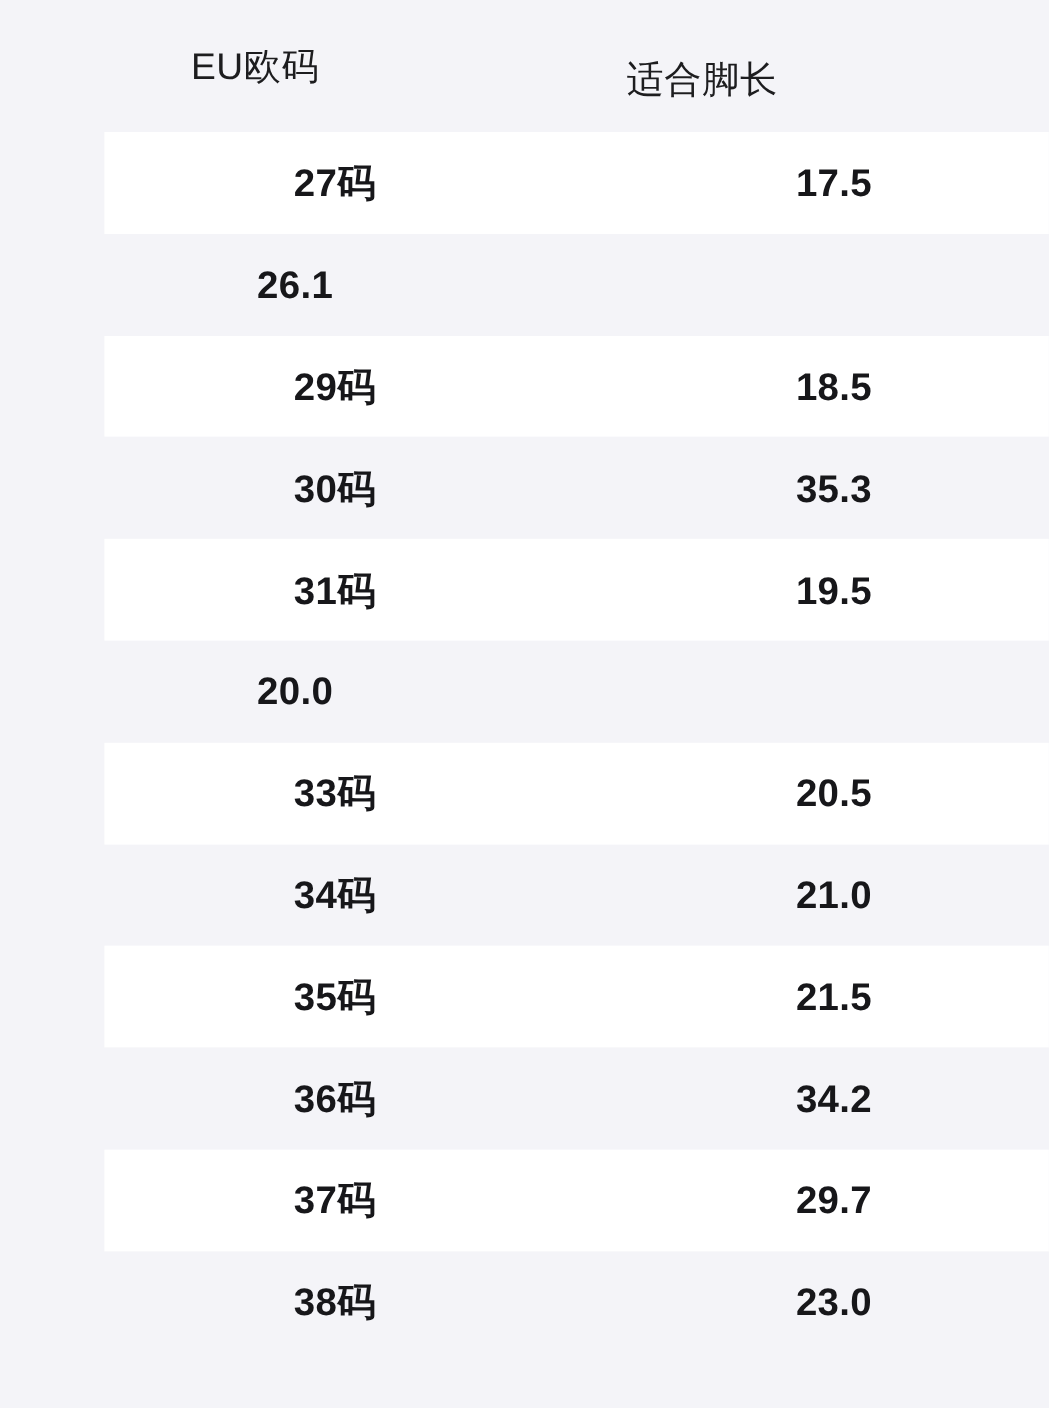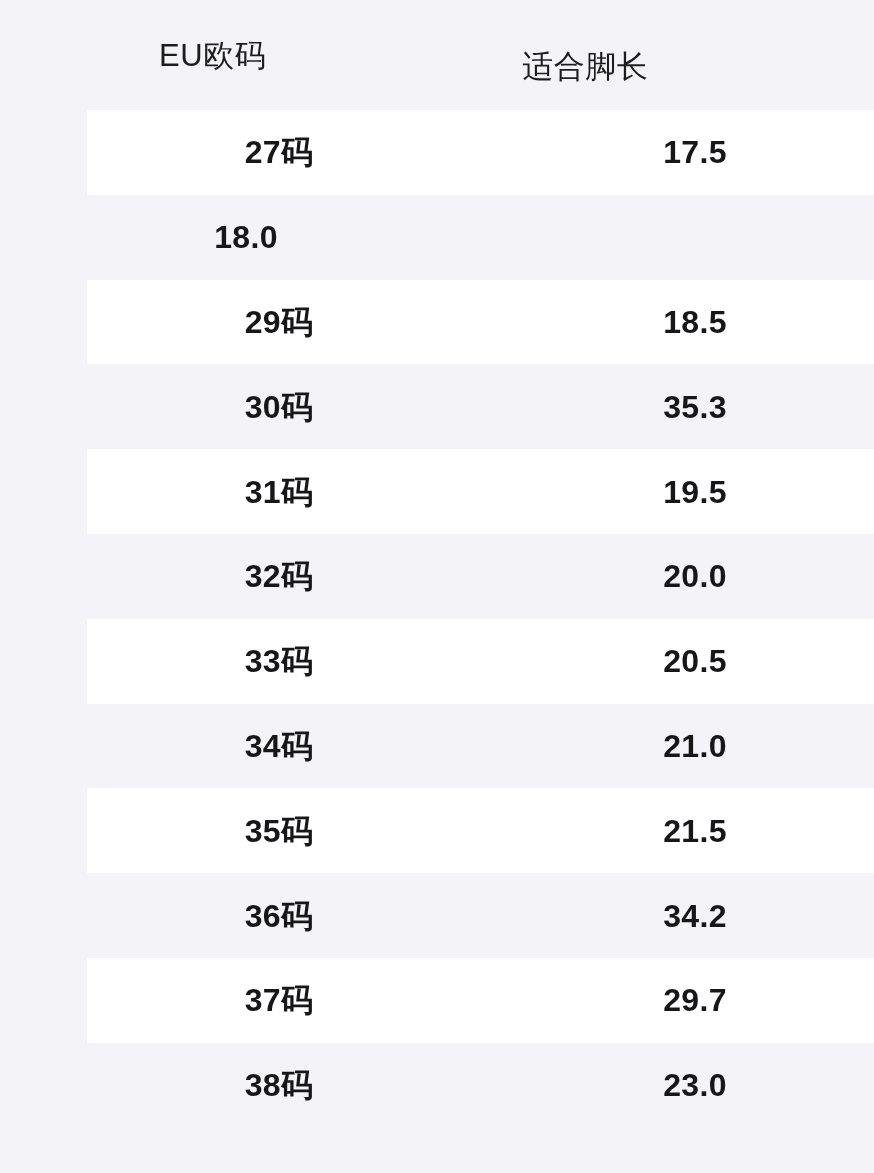--- a/index.html
+++ b/index.html
@@ -105,36 +105,35 @@
     <div class="col col-size">EU欧码</div>
     <div class="col col-length">适合脚长</div>
   </div>
 
   <div class="chart-body">
       <div class="chart-row striped">
         <div class="cell cell-size">27码</div>
         <div class="cell cell-length">17.5</div>
       </div>
       <div class="chart-row">
-        <div class="cell cell-length">18.0</div>
+        <div class="cell cell-length">26.1</div>
       </div>
       <div class="chart-row striped">
         <div class="cell cell-size">29码</div>
         <div class="cell cell-length">18.5</div>
       </div>
       <div class="chart-row">
         <div class="cell cell-size">30码</div>
         <div class="cell cell-length">35.3</div>
       </div>
       <div class="chart-row striped">
         <div class="cell cell-size">31码</div>
         <div class="cell cell-length">19.5</div>
       </div>
       <div class="chart-row">
-        <div class="cell cell-size">32码</div>
         <div class="cell cell-length">20.0</div>
       </div>
       <div class="chart-row striped">
         <div class="cell cell-size">33码</div>
         <div class="cell cell-length">20.5</div>
       </div>
       <div class="chart-row">
         <div class="cell cell-size">34码</div>
         <div class="cell cell-length">21.0</div>
       </div>

